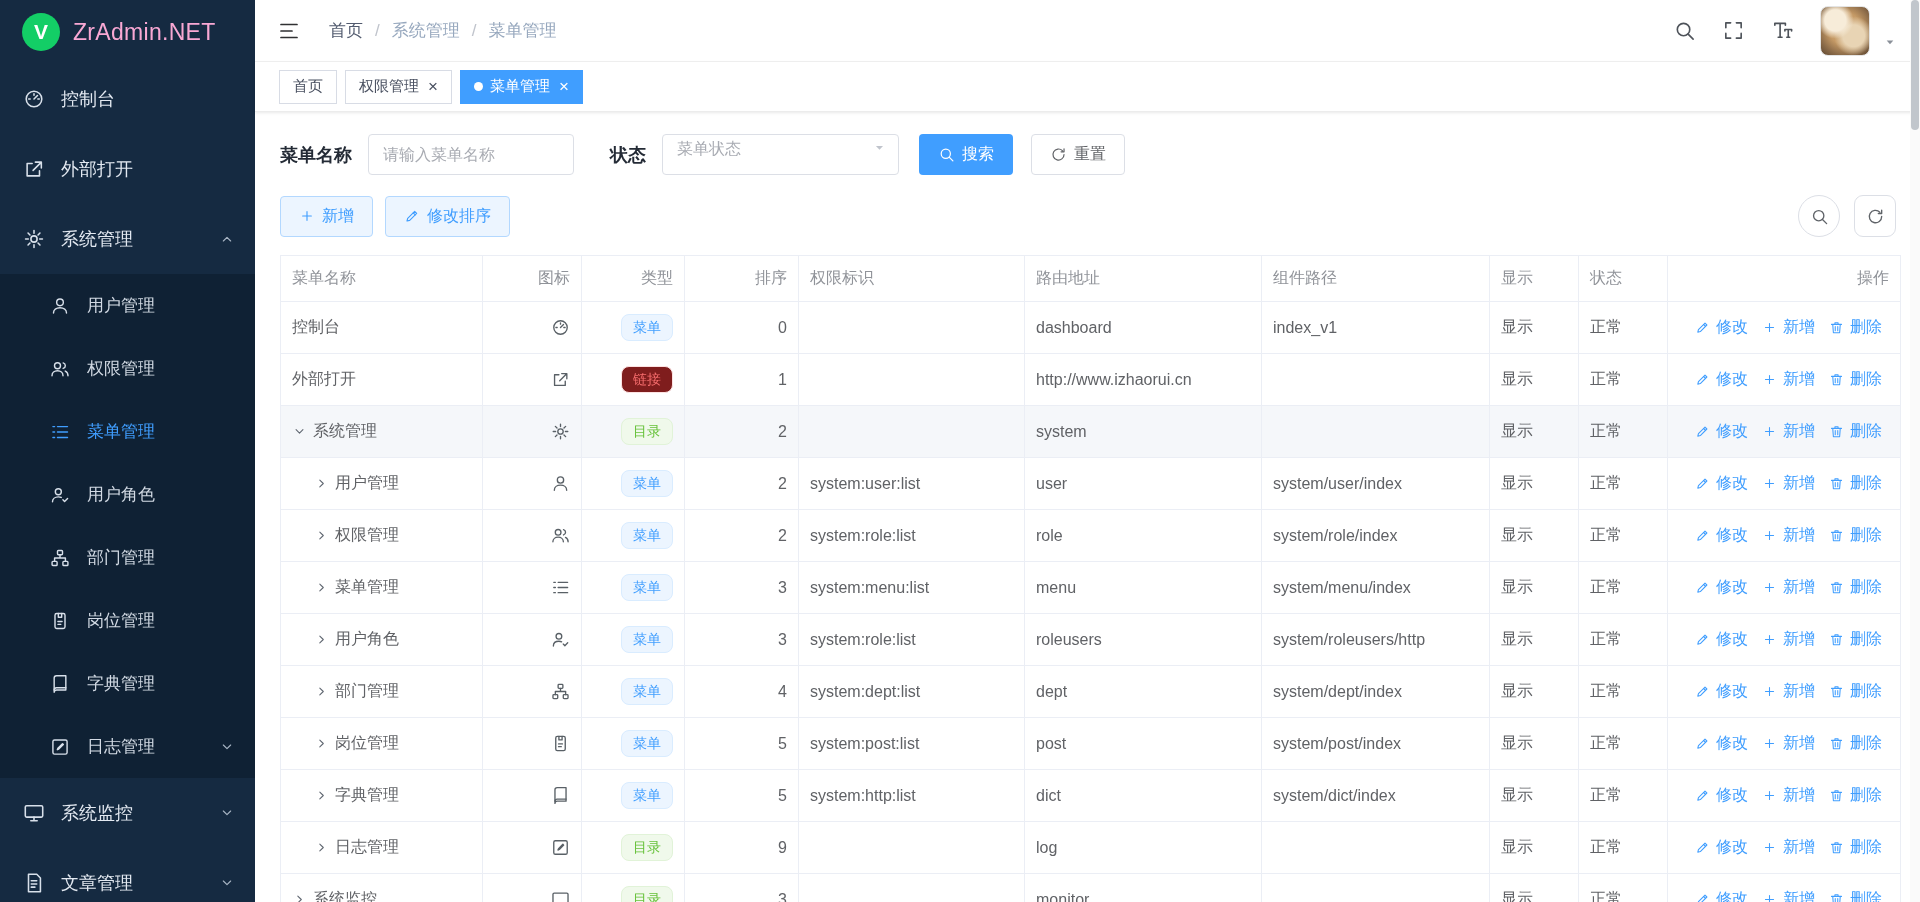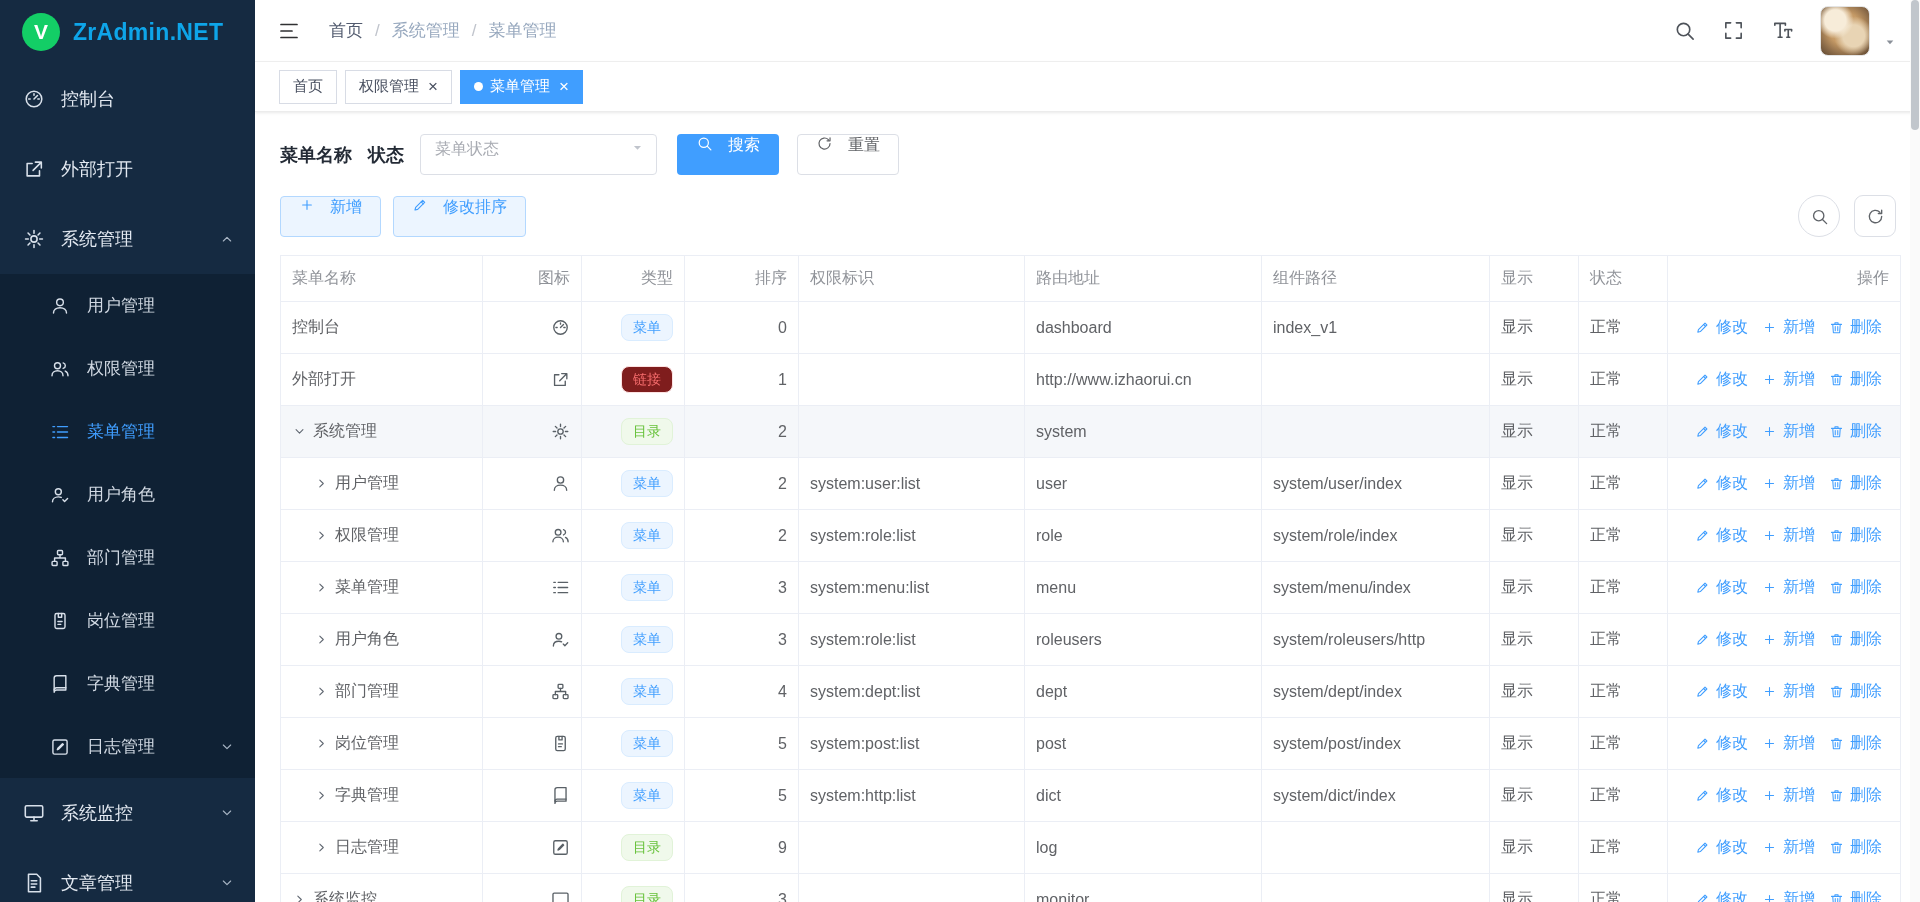--- a/index.html
+++ b/index.html
@@ -4,21 +4,21 @@
 <style>
   *{box-sizing:border-box;margin:0;padding:0}
   html,body{width:1920px;height:902px;overflow:hidden}
   body{font-family:"Liberation Sans","DejaVu Sans",sans-serif;background:#fff;position:relative}
   .app{display:flex;width:100%;height:100%}
 
   
   .sidebar{width:255px;min-width:255px;background:#152a41;height:100%;overflow:hidden;display:flex;flex-direction:column}
   .logo-row{height:64px;display:flex;align-items:center;gap:13px;padding-left:22px;flex-shrink:0}
   .logo-badge{width:38px;height:38px;border-radius:50%;background:#13ce66;color:#fff;font-size:21px;font-weight:700;display:flex;align-items:center;justify-content:center}
-  .logo-text{color:#0ea5e9;font-size:23px;font-weight:700;letter-spacing:.3px}
+  .logo-text{color:#f9a8d4;font-size:23px;font-weight:400;letter-spacing:.3px}
   .menu-item{height:70px;display:flex;align-items:center;gap:15px;padding:0 22px;color:#e3e9f1;font-size:18px;cursor:pointer;position:relative;flex-shrink:0}
   .menu-item .mi-icon{width:24px;display:flex;justify-content:center;color:#d8e0ea}
   .menu-item .mi-arrow{position:absolute;right:20px;color:#a8b5c4;display:flex}
   .submenu{background:#0f2134}
   .menu-item.child{height:63px;padding-left:48px;font-size:17px;color:#d2dae4}
   .menu-item.active{color:#409eff}
   .menu-item.active .mi-icon{color:#409eff}
 
   
   .main{flex:1;display:flex;flex-direction:column;height:100%;min-width:0}
@@ -47,21 +47,21 @@
   .content{flex:1;padding:22px 20px 0 25px;background:#fff;overflow:hidden}
 
   
   .filter-row{display:flex;align-items:center;margin-bottom:20px}
   .f-label{font-weight:700;color:#242b36;font-size:18px;margin-right:16px}
   .f-input{width:206px;height:41px;border:1px solid #dcdfe6;border-radius:4px;padding:0 14px;font-size:16px;color:#606266;outline:none;margin-right:36px}
   .f-input::placeholder{color:#a8abb2}
   .f-select{width:237px;height:41px;border:1px solid #dcdfe6;border-radius:4px;display:flex;justify-content:space-between;padding:4px 10px 0 14px;margin-right:20px;cursor:pointer;background:#fff}
   .f-select .ph{color:#a8abb2;font-size:16px}
   .f-select .sel-caret{color:#c0c4cc;display:flex}
-  .btn{height:41px;border-radius:4px;display:inline-flex;align-items:flex-start;gap:15px;font-size:16px;padding:0 18px;cursor:pointer;border:1px solid transparent;background:#fff}
+  .btn{height:41px;border-radius:4px;display:inline-flex;align-items:center;gap:7px;font-size:16px;padding:0 18px;cursor:pointer;border:1px solid transparent;background:#fff}
   .btn-primary{background:#409eff;color:#fff}
   .btn-default{border-color:#dcdfe6;color:#606266}
   .btn-plain{background:#ecf5ff;border-color:#b3d8ff;color:#409eff}
   .mr12{margin-right:12px}
   .mr18{margin-right:18px}
 
   
   .toolbar{display:flex;align-items:center;margin-bottom:18px}
   .tool-right{margin-left:auto;display:flex;gap:14px;padding-right:4px}
   .icon-btn{width:42px;height:42px;border:1px solid #dcdfe6;border-radius:50%;display:flex;align-items:center;justify-content:center;color:#5f6368;background:#fff;cursor:pointer}
@@ -294,20 +294,21 @@
           <span class="tab-dot"></span>
           <span>菜单管理</span>
           <span class="tab-close">×</span>
         </div>
       </div>
 
     <div class="content">
 
       <div class="filter-row">
         <span class="f-label">菜单名称</span>
+        <input class="f-input" type="text" placeholder="请输入菜单名称" style="">
         <span class="f-label">状态</span>
         <div class="f-select">
           <span class="ph">菜单状态</span>
           <span class="sel-caret">
               <svg viewBox="0 0 24 24" width="17" height="17" fill="none" stroke="currentColor" stroke-width="1.7" stroke-linecap="round" stroke-linejoin="round">
                 <path d="M7 9.8l5 5.4 5-5.4z" fill="currentColor" stroke="none"></path>
               </svg>
             </span>
         </div>
         <button class="btn btn-primary mr18">

